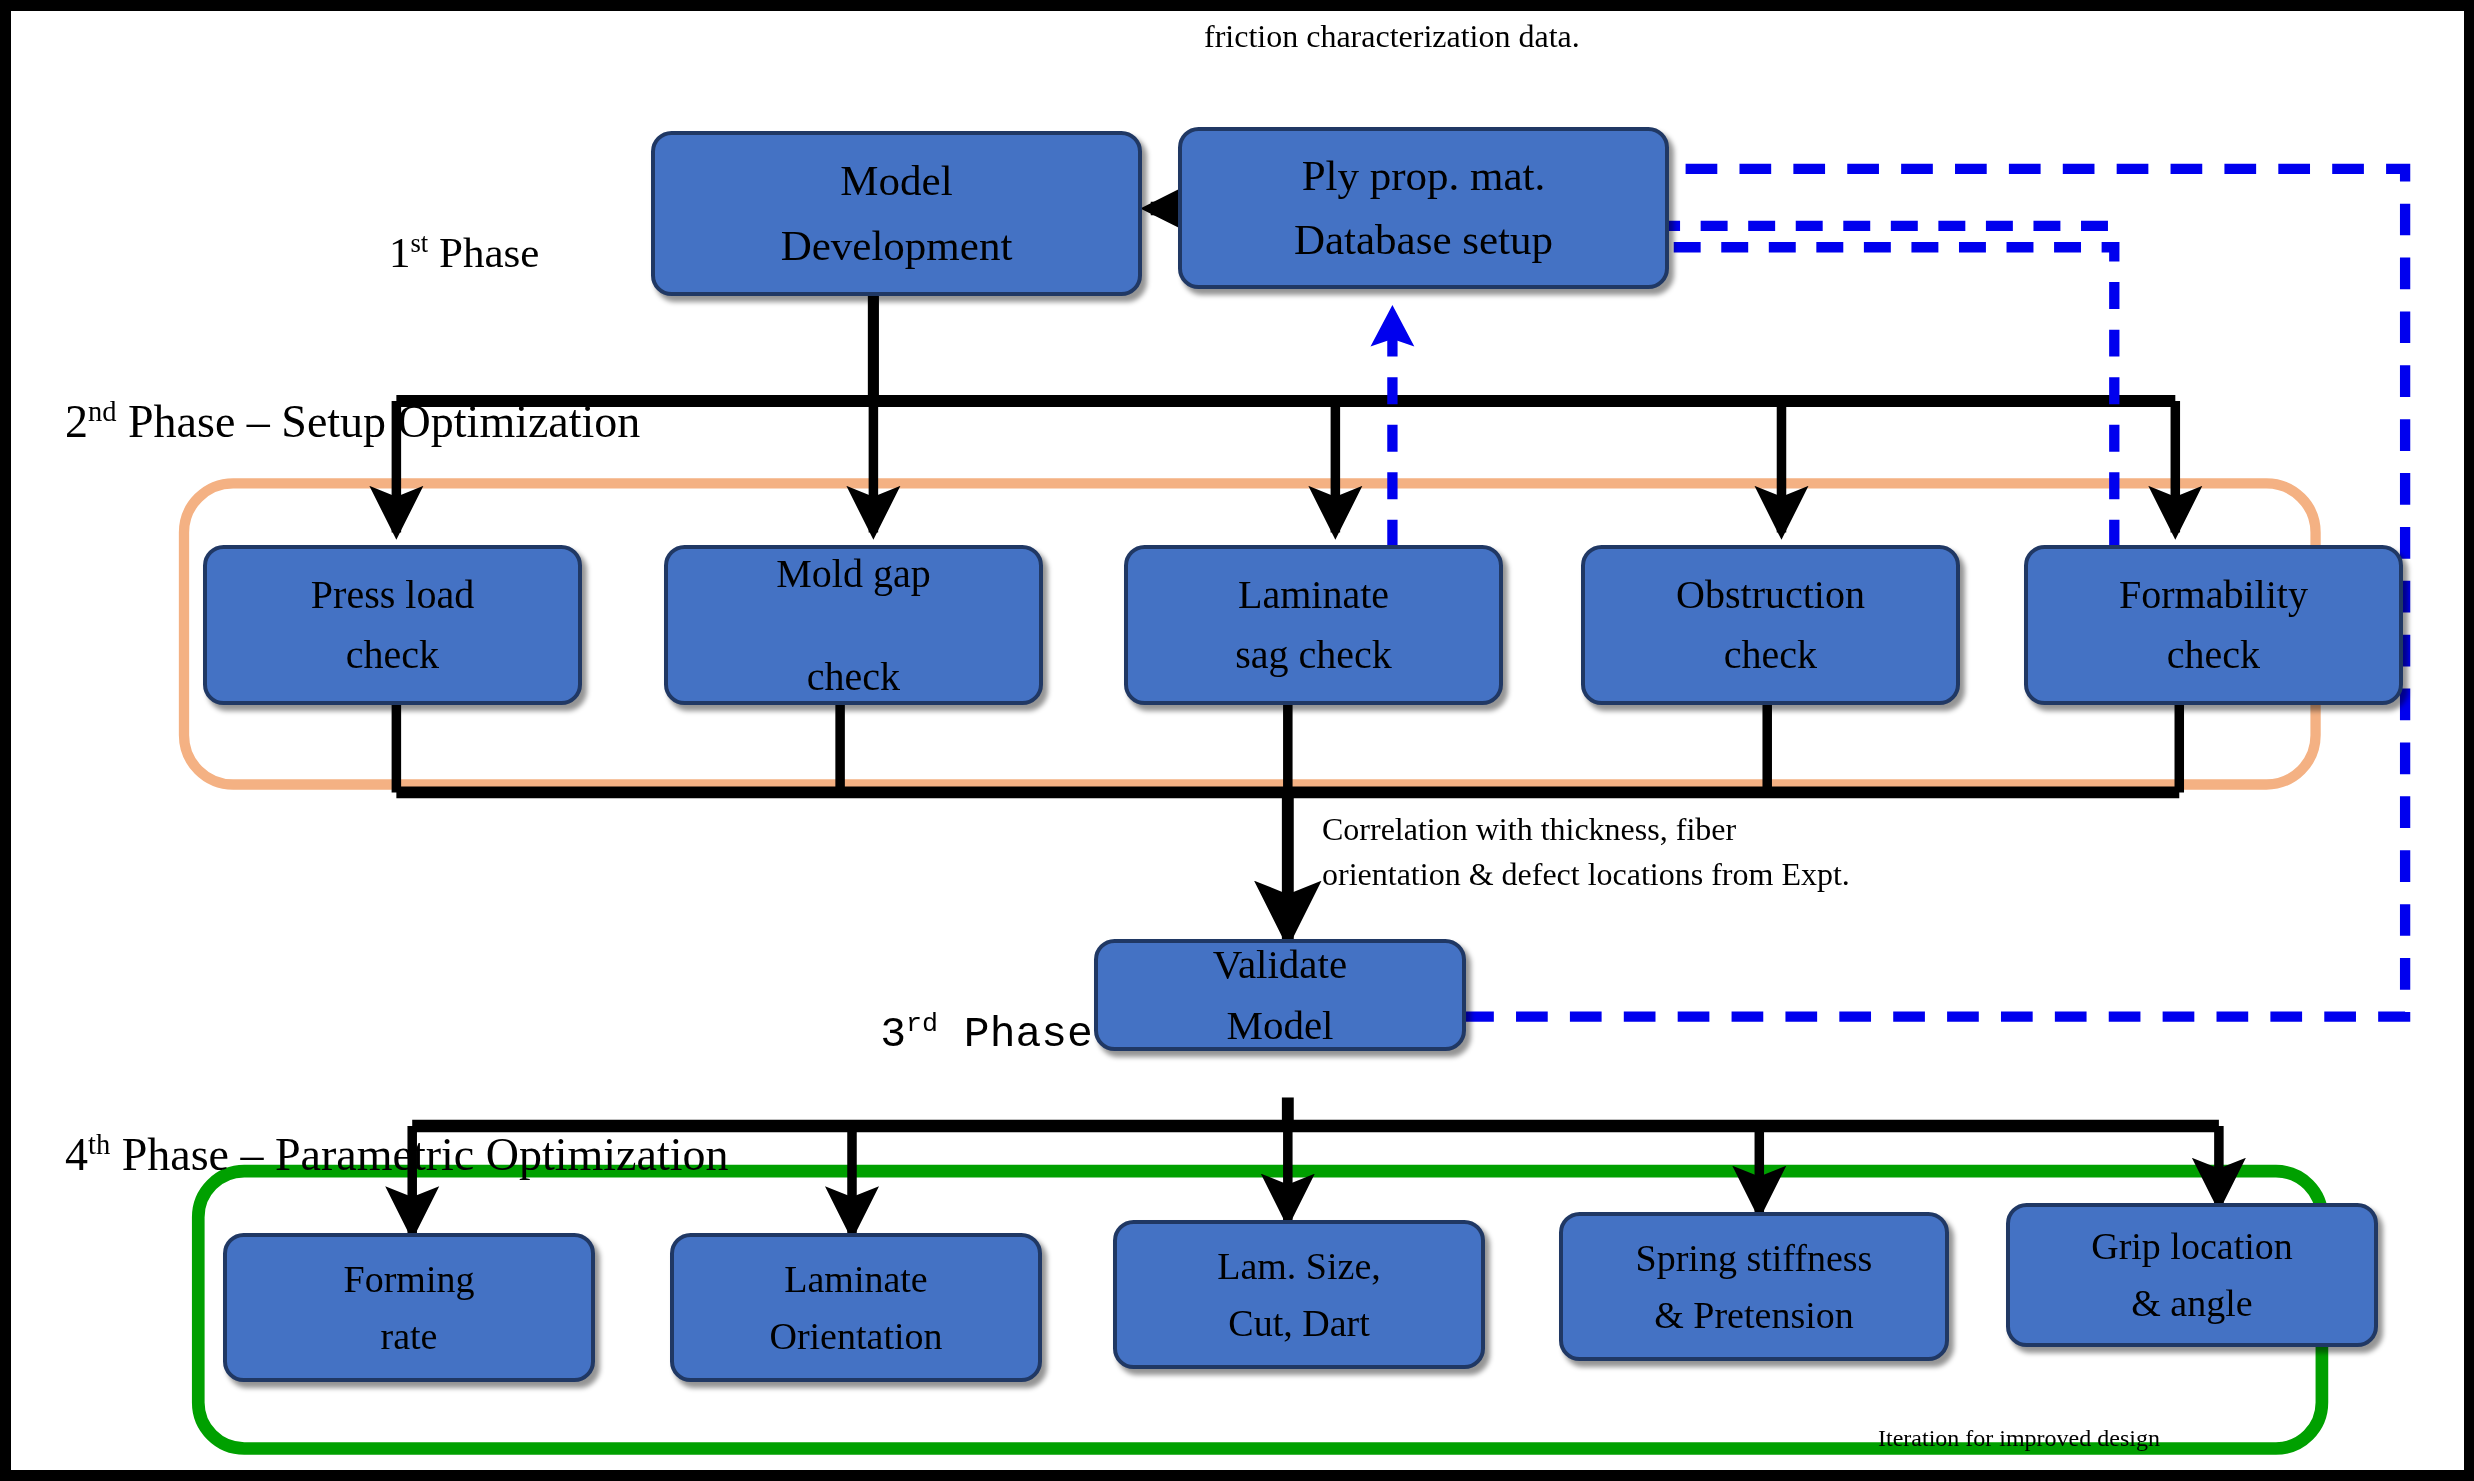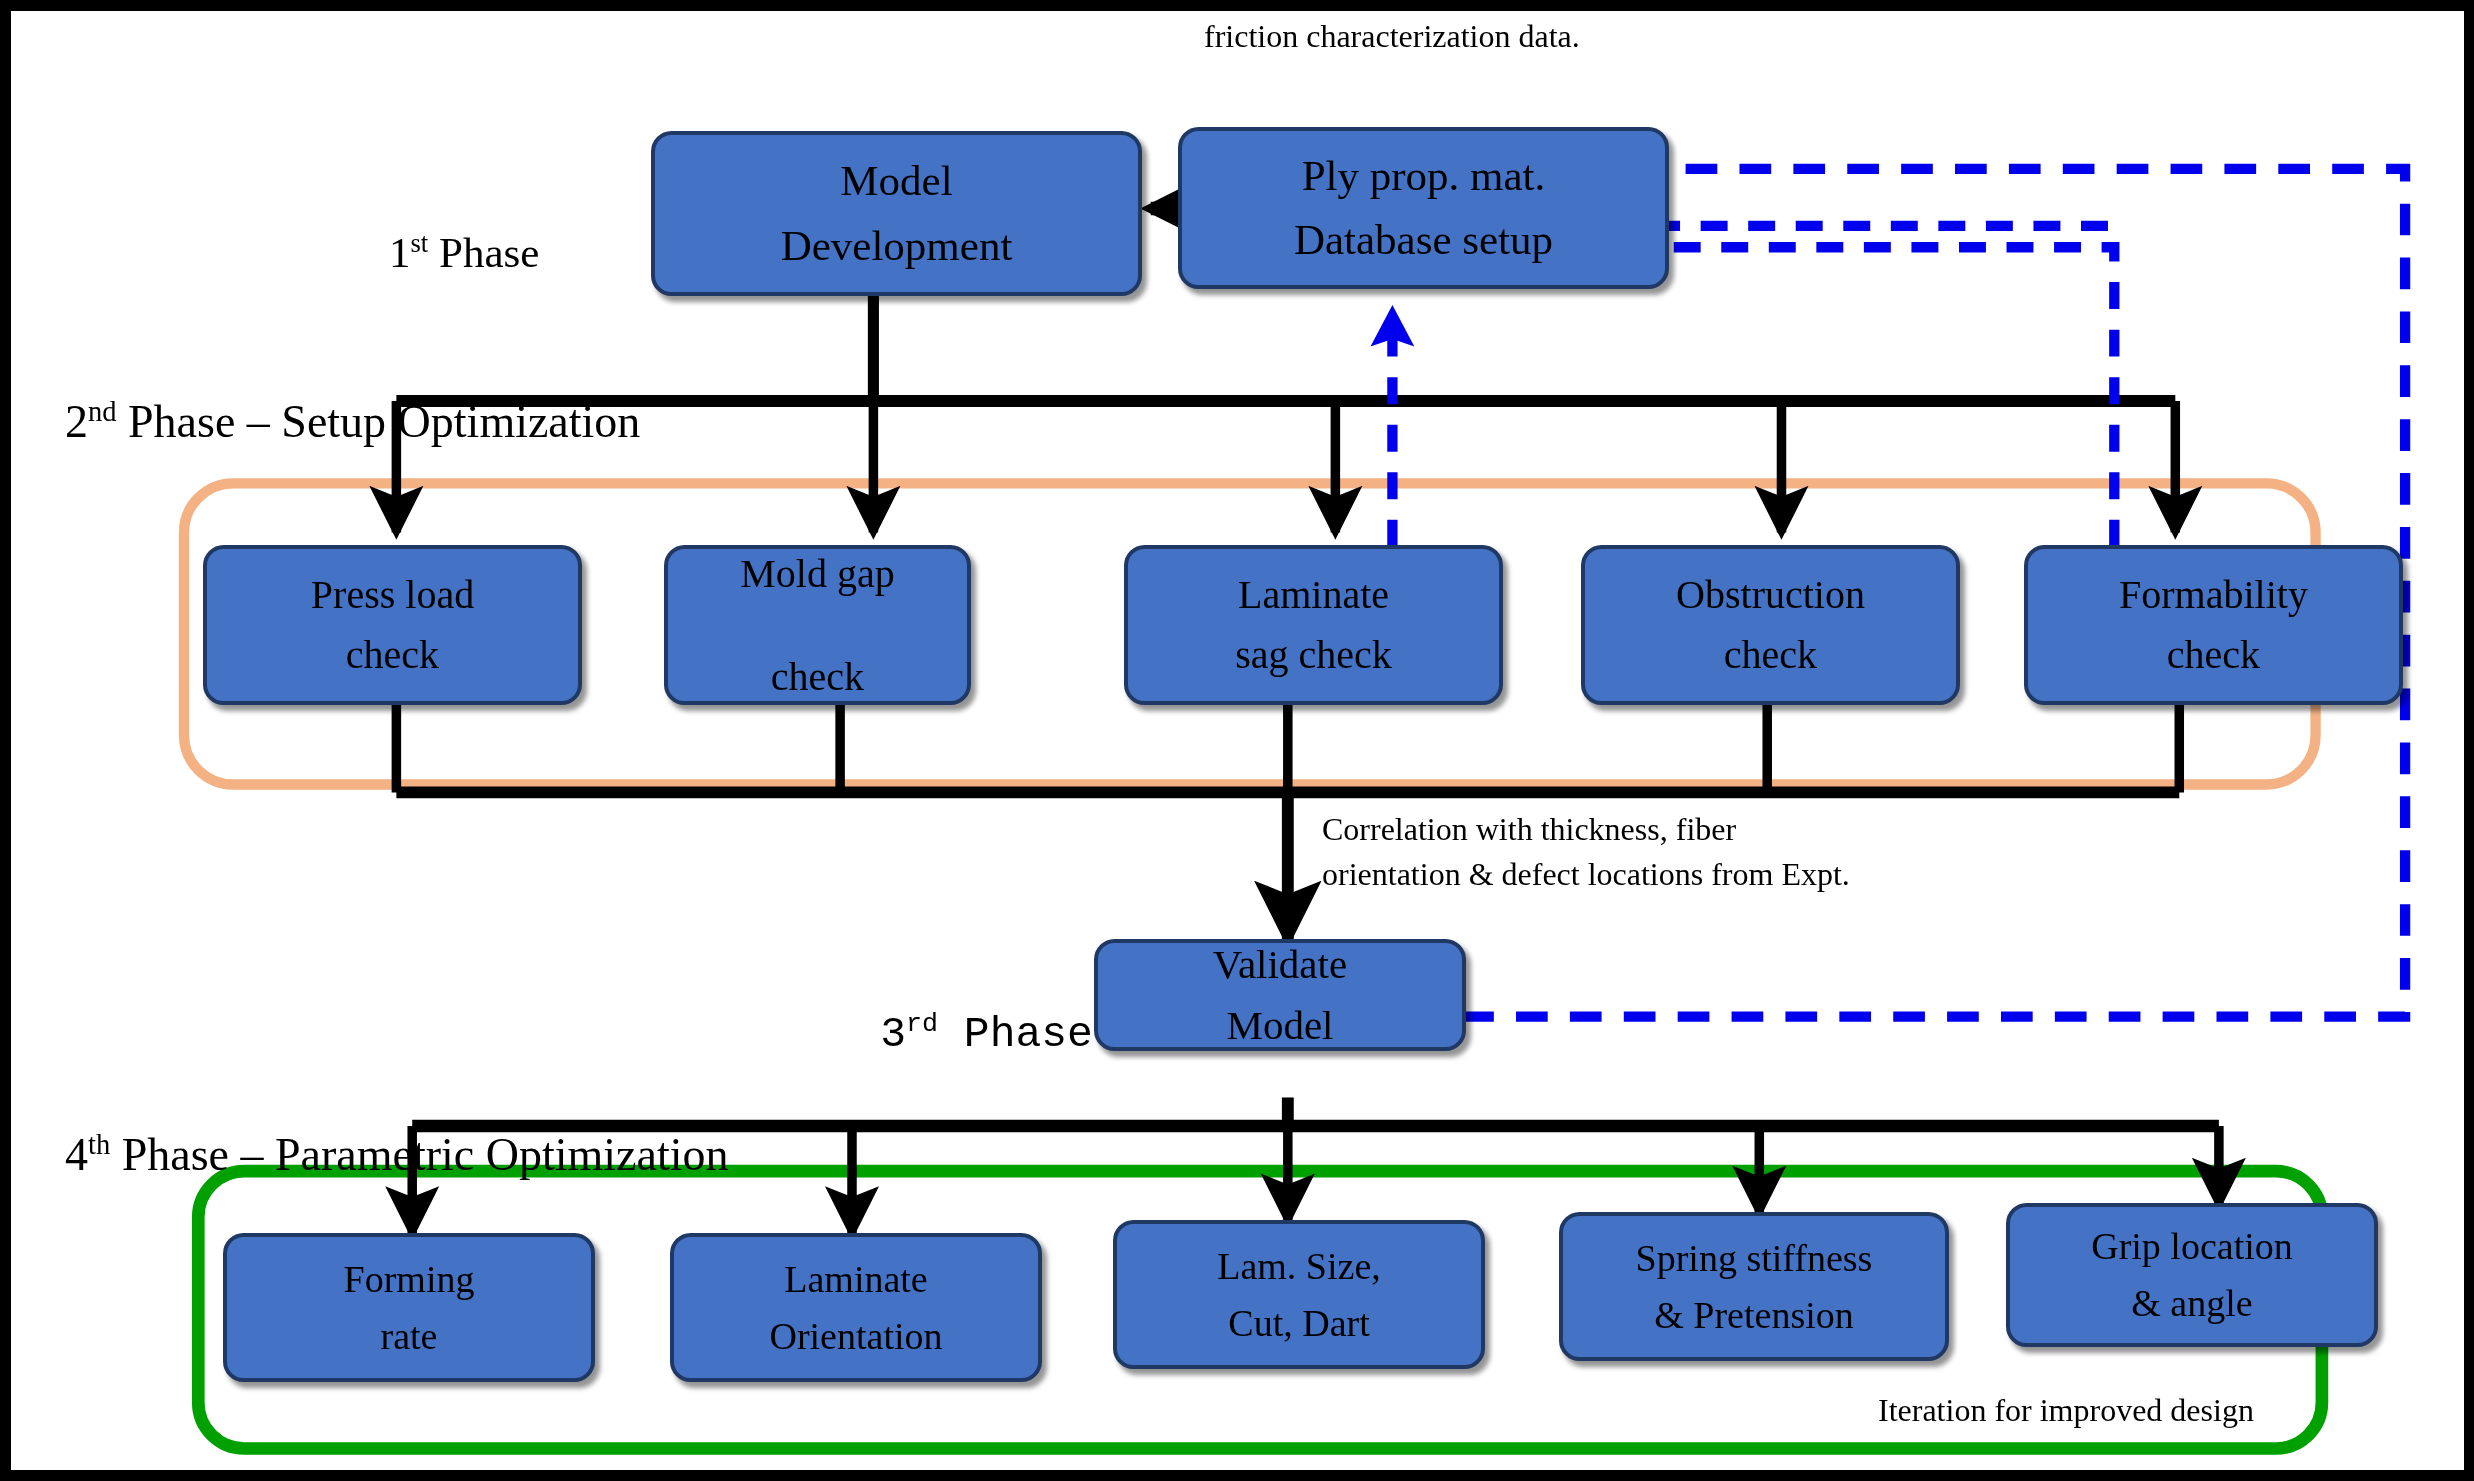--- a/index.html
+++ b/index.html
@@ -79,21 +79,21 @@
 
   <div class="note" style="left:1204px; top:14.3px; width:713px; font-size:32px;">
     <div>friction characterization data.</div>
   </div>
 
   <div class="note" style="left:1322px; top:807px; width:800px; font-size:32px;">
     <div>Correlation with thickness, fiber</div>
     <div>orientation &amp; defect locations from Expt.</div>
   </div>
 
-  <div class="note" style="left:1878px; top:1388px; font-size:32px;">
+  <div class="note" style="left:1878px; top:1421px; font-size:24px;">
     <span>Iteration for improved design</span>
   </div>
 
   <div class="lbl" style="left:346px; top:179px; font-size:43px;">
     <span>1</span><sup>st</sup><span> Phase</span>
   </div>
 
   <div class="lbl" style="left:19px; top:342px; font-size:46px;">
     <span>2</span><sup>nd</sup><span> Phase – Setup Optimization</span>
   </div>
@@ -114,21 +114,21 @@
   <div class="node" style="left:1178px; top:127px; width:491px; height:162px; font-size:43px;">
     <span class="ln">Ply prop. mat.</span>
     <span class="ln">Database setup</span>
   </div>
 
   <div class="node" style="left:203px; top:545px; width:379px; height:160px; font-size:40px;">
     <span class="ln">Press load</span>
     <span class="ln">check</span>
   </div>
 
-  <div class="node" style="left:664px; top:545px; width:307px; height:160px; font-size:40px;gap:43px;">
+  <div class="node" style="left:664px; top:545px; width:379px; height:160px; font-size:40px;gap:43px;">
     <span class="ln">Mold gap</span>
     <span class="ln">check</span>
   </div>
 
   <div class="node" style="left:1124px; top:545px; width:379px; height:160px; font-size:40px;">
     <span class="ln">Laminate</span>
     <span class="ln">sag check</span>
   </div>
 
   <div class="node" style="left:1581px; top:545px; width:379px; height:160px; font-size:40px;">

